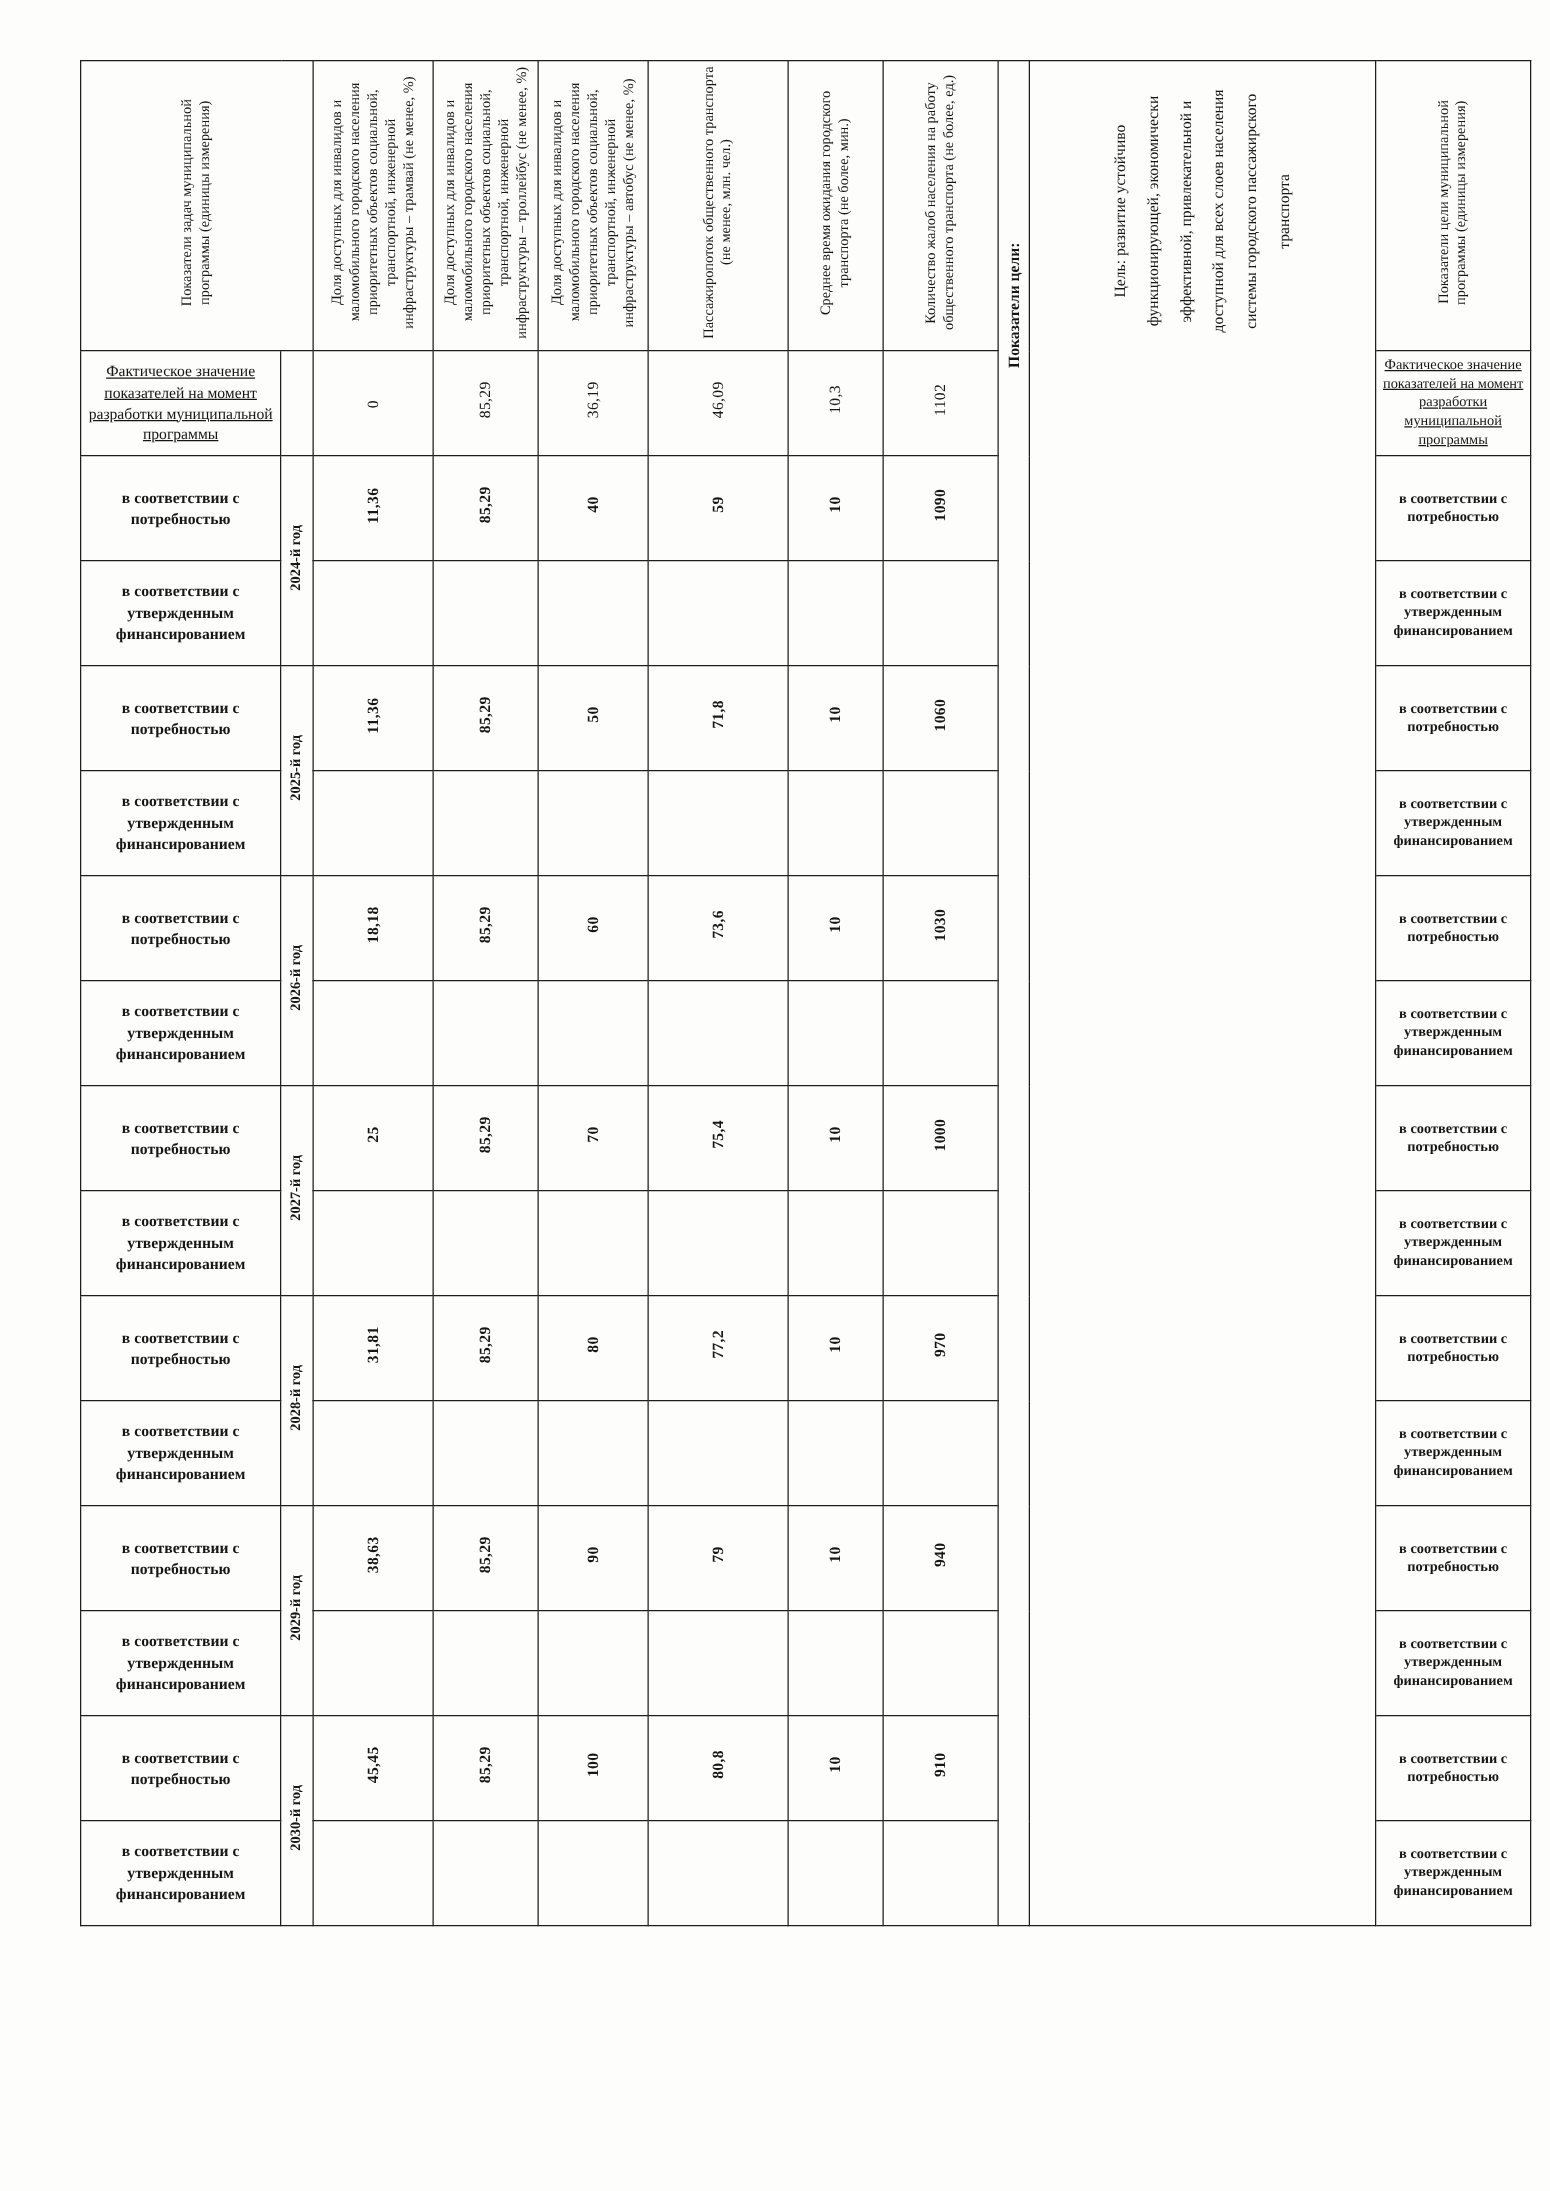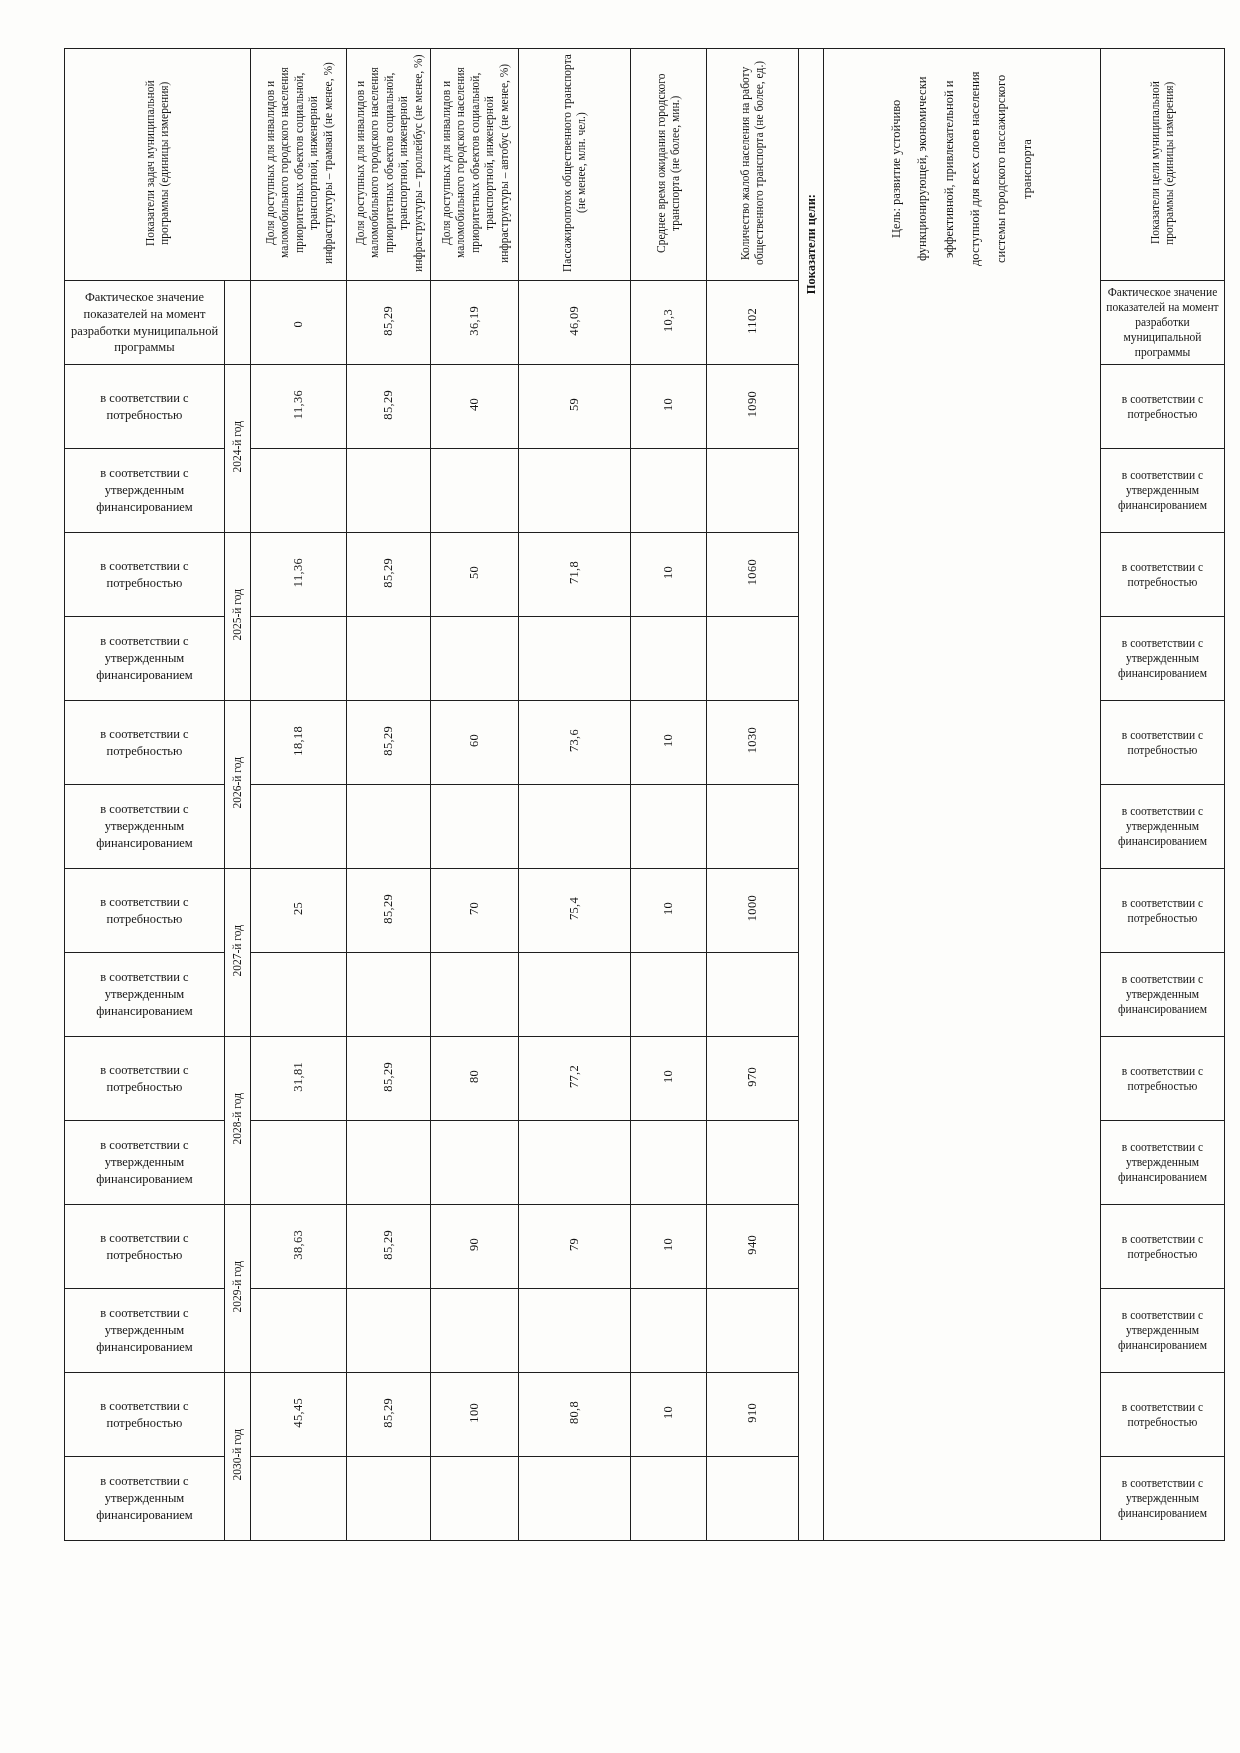--- a/index.html
+++ b/index.html
@@ -18,22 +18,22 @@
     width:1160px;
   }
   td {
     border:1px solid #1e1e1e;
     padding:2px;
     text-align:center;
     vertical-align:middle;
     overflow:hidden;
   }
   tr.r-hdr  { height:232px; }
-  tr.r-fact { height:84px; }
-  tr.r-data { height:84px; }
+  tr.r-fact { height:84px;text-decoration:underline; }
+  tr.r-data { height:84px;font-weight:bold; }
 
   
   .v {
     display:inline-block;
     writing-mode:vertical-rl;
     transform:rotate(180deg);
     line-height:1.3;
     white-space:normal;
   }
   .hdr .v {

